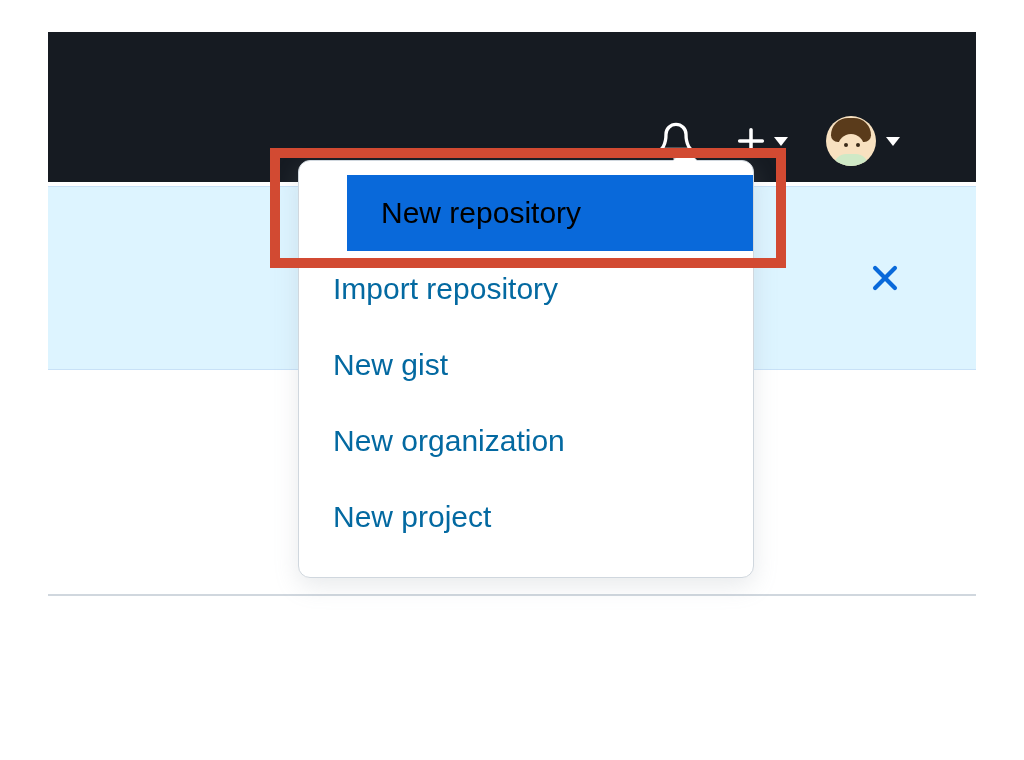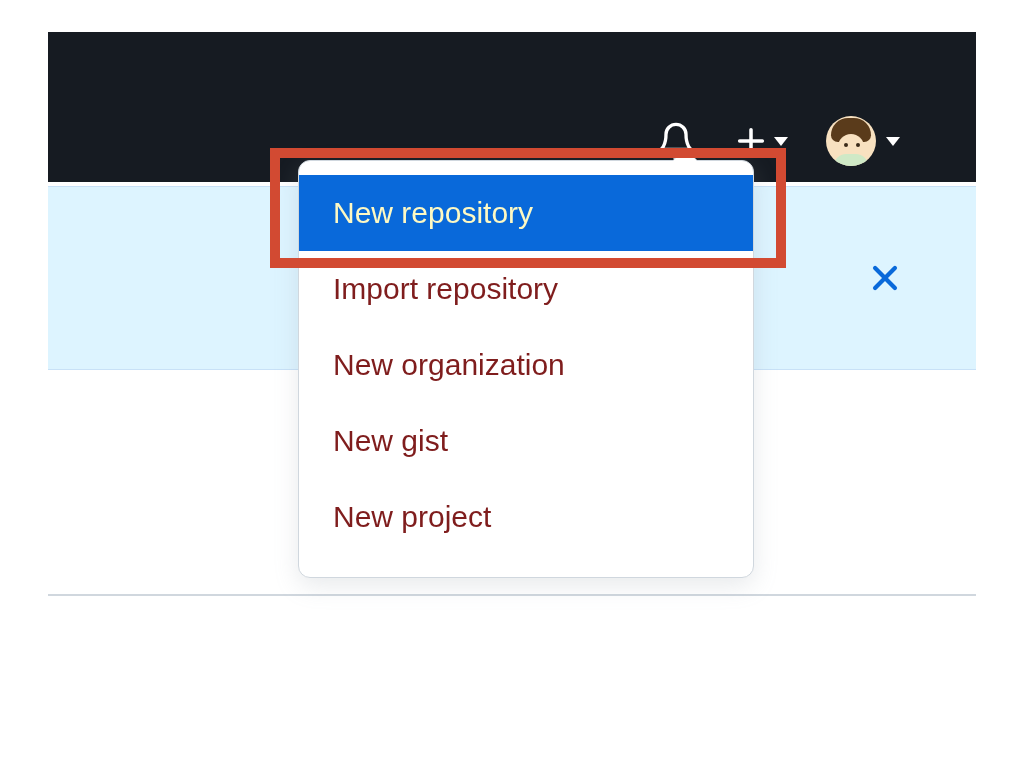--- a/index.html
+++ b/index.html
@@ -122,27 +122,28 @@
     width: 0; height: 0;
     border-left: 12px solid transparent;
     border-right: 12px solid transparent;
     border-bottom: 12px solid #ffffff;
     filter: drop-shadow(0 -1px 0 #d0d7de);
   }
   .dropdown .item {
     font-size: 30px;
     line-height: 1.2;
     padding: 20px 34px;
-    color: #7f1d1d;
+    color: #0369a1;
     cursor: pointer;
     white-space: nowrap;
   }
   .dropdown .item.active {
     background: #0969da;
-    color: #fef9c3;
+    color: #000000;
+    margin-left: 48px;
   }
 
   
   .highlight-box {
     position: absolute;
     left: 270px;
     top: 148px;
     width: 516px;
     height: 120px;
     border: 10px solid #d24a32;
@@ -200,20 +201,20 @@
         <line x1="19" y1="5" x2="5" y2="19"></line>
       </svg>
     </div>
   </div>
 
   <div class="hr"></div>
 
   <div class="dropdown">
     <div class="item active">New repository</div>
     <div class="item">Import repository</div>
+    <div class="item">New gist</div>
     <div class="item">New organization</div>
-    <div class="item">New gist</div>
     <div class="item">New project</div>
   </div>
 
   <div class="highlight-box"></div>
 
 </div>
 
 </body></html>

